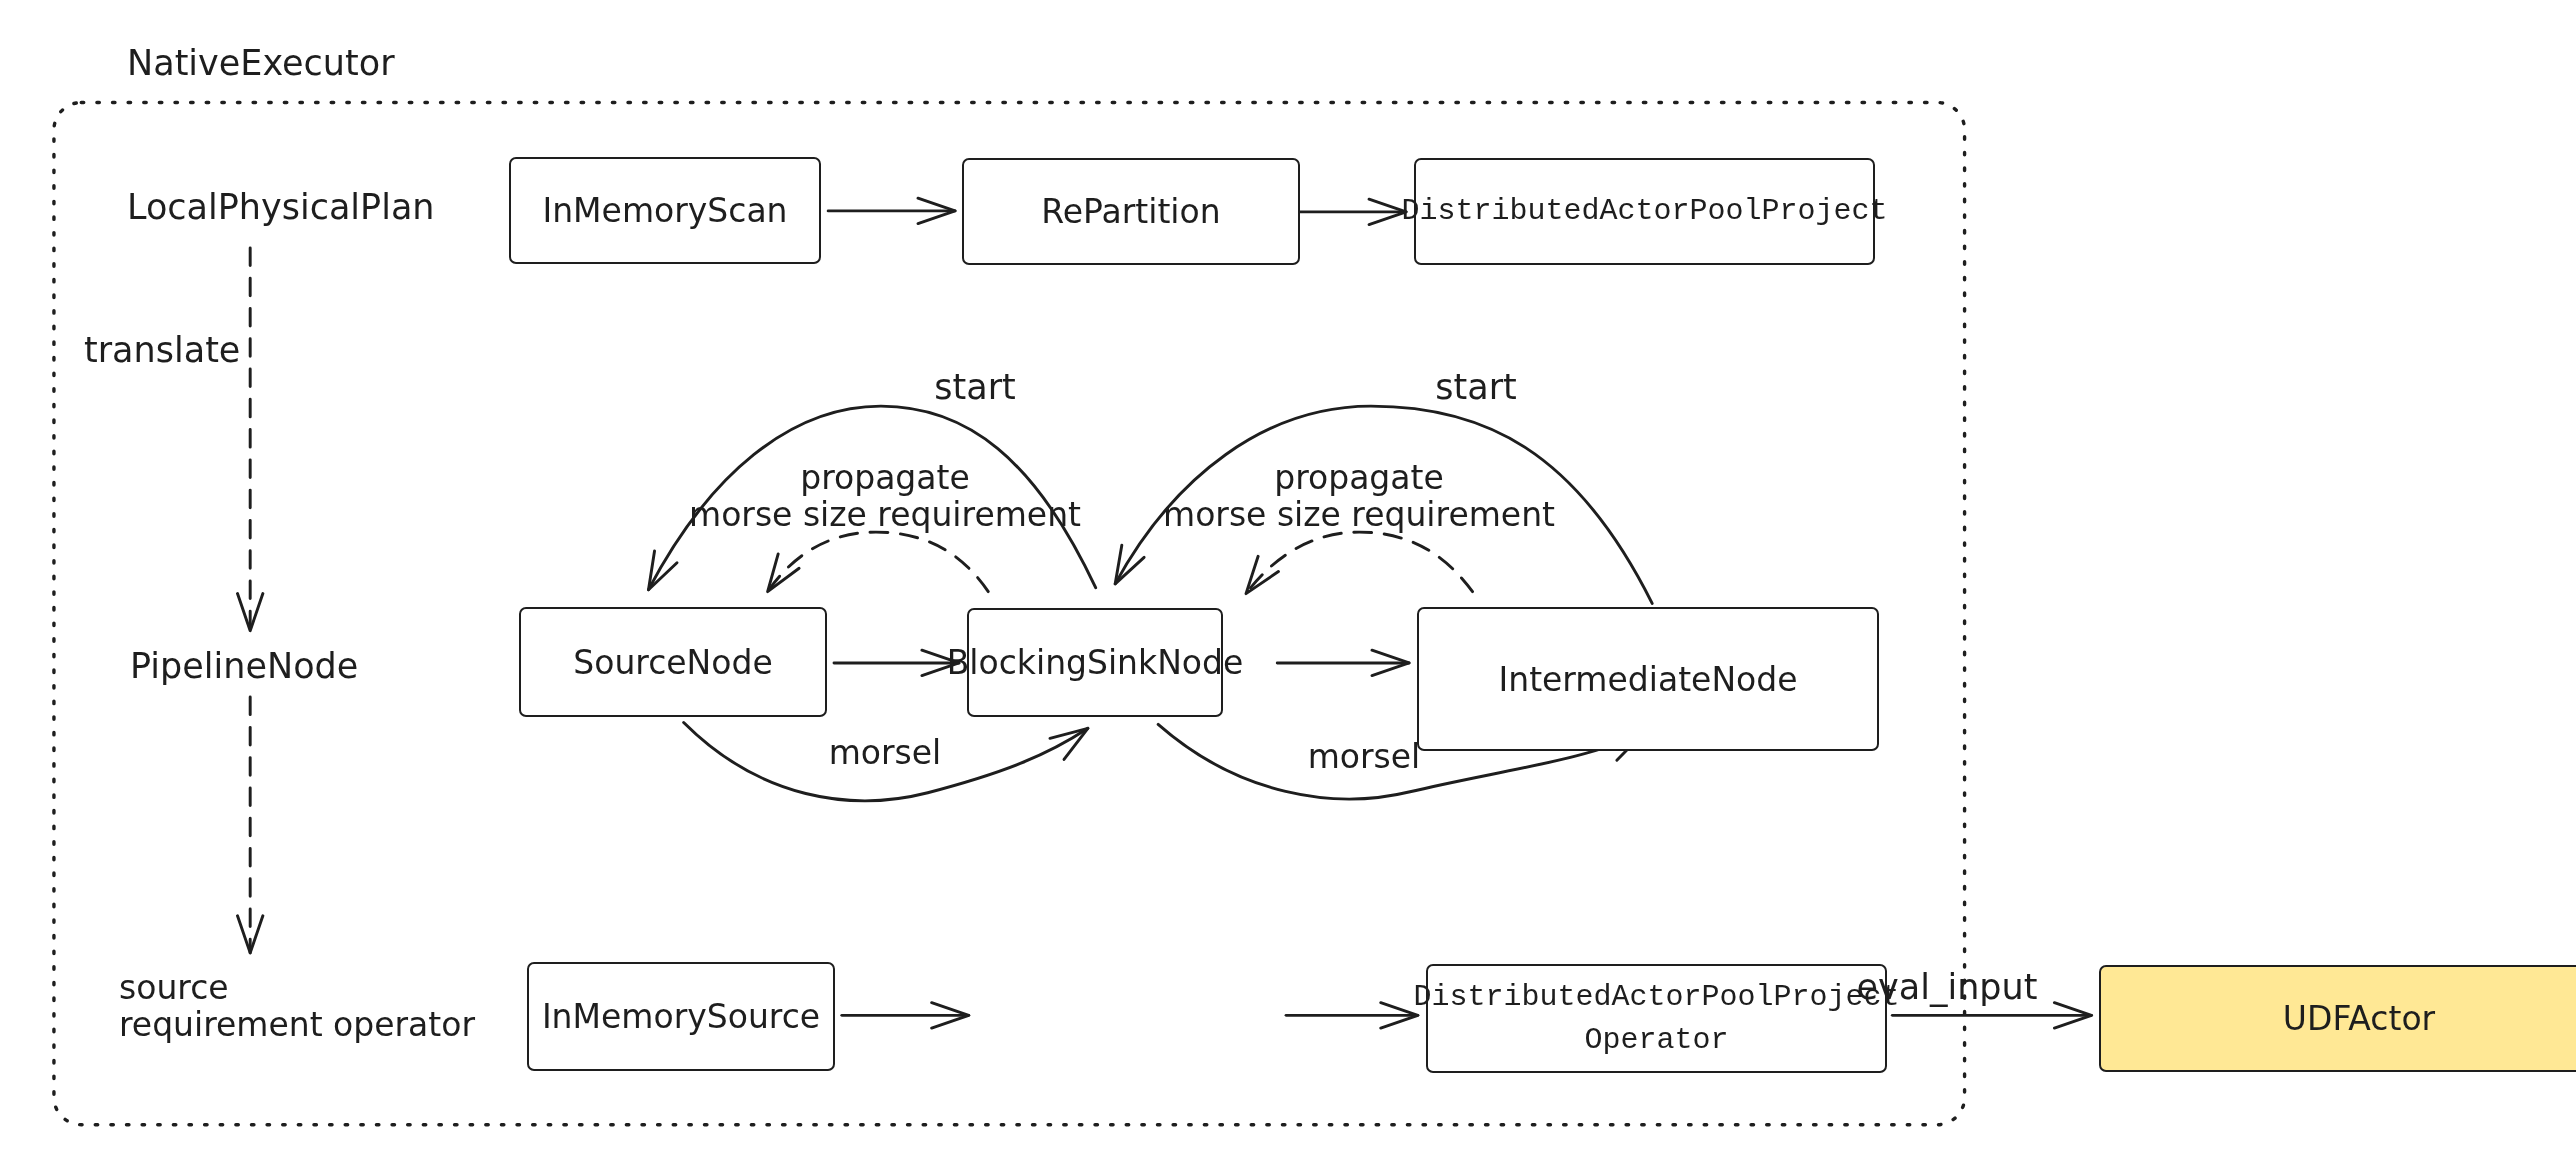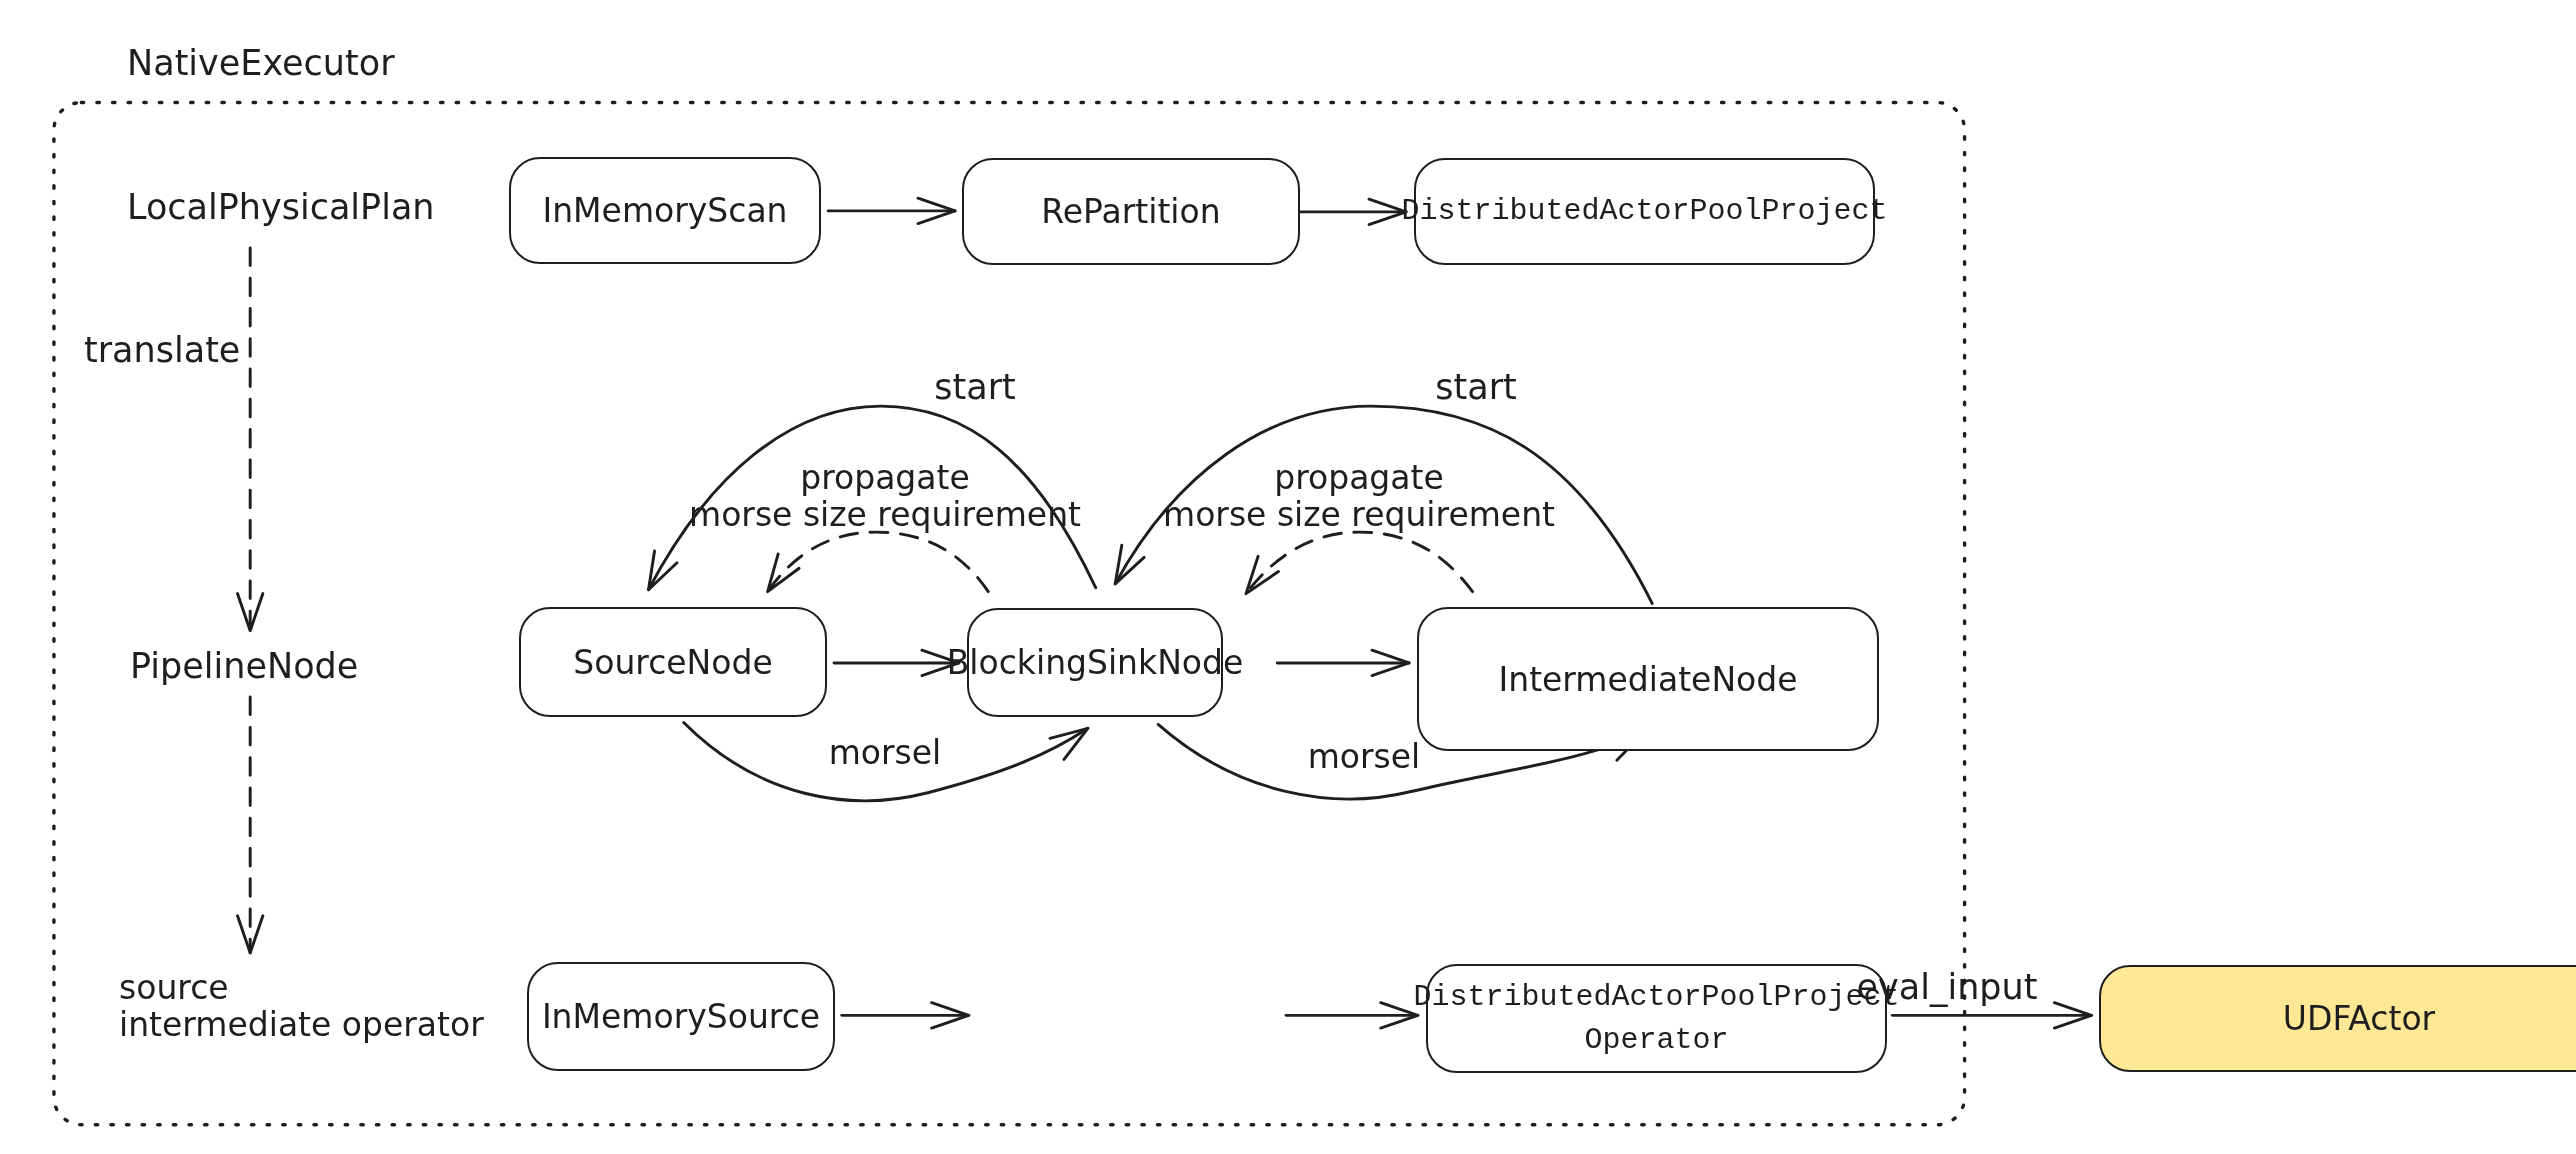--- a/index.html
+++ b/index.html
@@ -18,21 +18,21 @@
   }
   svg.edges{position:absolute;left:0;top:0;width:2576px;height:1154px;}
   .edge{fill:none;stroke:var(--stroke);stroke-width:3px;stroke-linecap:round;}
   .edge.dashed{stroke-dasharray:18 13;}
   .edge.dotted-border{stroke-dasharray:2.5 13.5;stroke-width:3.5px;}
   .arrowhead{fill:none;stroke:var(--stroke);stroke-width:3px;stroke-linecap:round;stroke-linejoin:round;}
 
   .node{
     position:absolute;
     border:2.9px solid var(--stroke);
-    border-radius:31px;
+    border-radius:7px;
     background:var(--background);
     display:flex;flex-direction:column;
     align-items:center;justify-content:center;
     font-size:33px;line-height:43px;
     white-space:nowrap;
     box-sizing:border-box;
   }
   .node.wide{font-size:30px;font-family:Liberation Mono, monospace;}
   .node.udf{background:var(--udf-fill);}
 
@@ -76,21 +76,21 @@
     <path class="edge" d="M1186 742 C1268 814 1366 830 1444 811 C1532 790 1628 778 1684 750" marker-end="url(#ah)"></path>
   </svg>
 
   <div class="lbl" style="left:127px;top:43px;">NativeExecutor</div>
 
   <div class="lbl" style="left:127px;top:187px;">LocalPhysicalPlan</div>
   <div class="lbl" style="left:84px;top:330px;">translate</div>
   <div class="lbl" style="left:130px;top:646px;">PipelineNode</div>
   <div class="lbl small" style="left:119px;top:969px;">
     <div>source</div>
-    <div>intermediate operator</div>
+    <div>requirement operator</div>
   </div>
 
   <div class="node" style="left:509px;top:157px;width:312px;height:107px;">
     <span>InMemoryScan</span>
   </div>
   <div class="node" style="left:962px;top:158px;width:338px;height:107px;">
     <span>RePartition</span>
   </div>
   <div class="node wide" style="left:1414px;top:158px;width:461px;height:107px;">
     <span>DistributedActorPoolProject</span>

